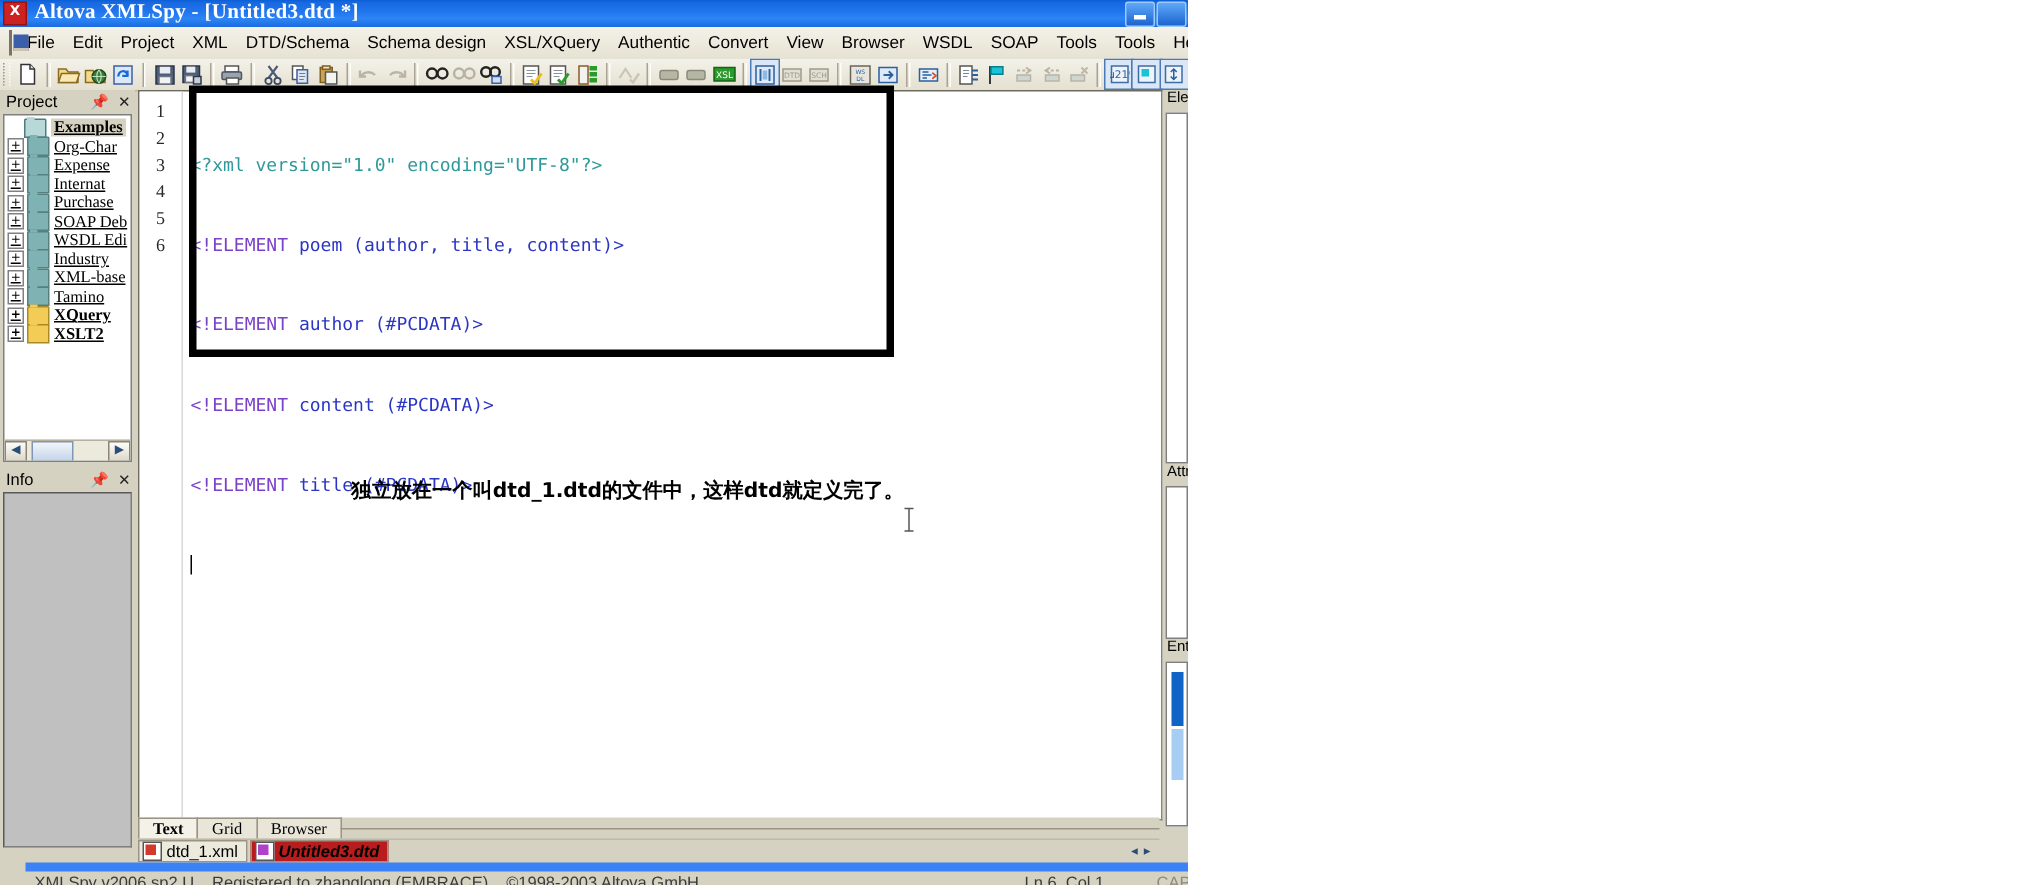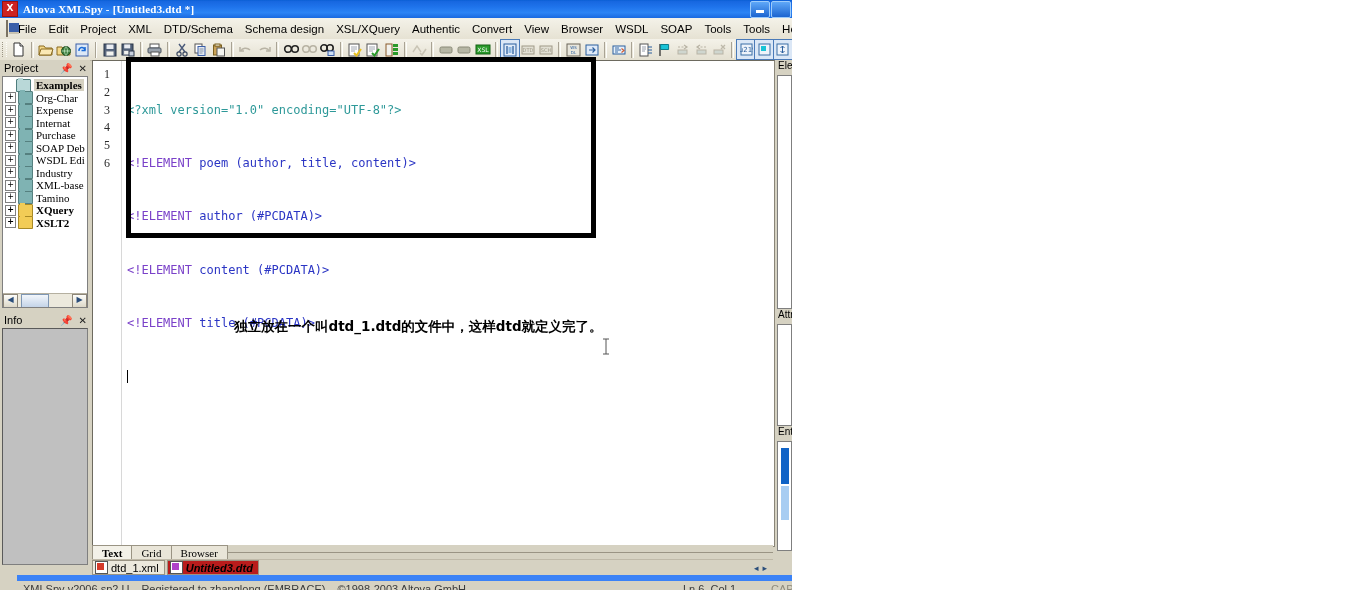--- a/index.html
+++ b/index.html
@@ -36,21 +36,21 @@
     background: #cc2222;
     border: 1px solid #991111;
     color: #fff; font-size: 9px; line-height: 12px;
     text-align: center; font-weight: bold;
     font-family: "DejaVu Sans", sans-serif;
   }
   .tb-title {
     color: #ffffff;
     font-family: "Liberation Serif", serif;
     font-weight: bold;
-    font-size: 11px;
+    font-size: 14px;
     margin-left: 5px;
     letter-spacing: .2px;
     white-space: nowrap;
   }
   .tb-buttons {
     position: absolute; right: 1px; top: 1px;
     display: flex; gap: 1px;
   }
   .tb-btn {
     width: 18px; height: 15px;
@@ -144,20 +144,21 @@
     position: relative;
   }
   .tree { padding: 2px 0 0 2px; }
   .tnode {
     display: flex; align-items: center;
     height: 12.5px;
     font-family: "Liberation Serif", serif;
     font-size: 11px;
     white-space: nowrap;
     color: #000;
+    text-decoration: underline;
   }
   .tnode .exp {
     width: 9px; height: 9px; margin-right: 2px;
     border: 1px solid #808080; background: #fff;
     font-size: 8px; line-height: 7px; text-align: center;
     color: #000; font-family: "DejaVu Sans", sans-serif;
     flex: none;
   }
   .tnode .spacer { width: 11px; flex:none; }
   .fld {

